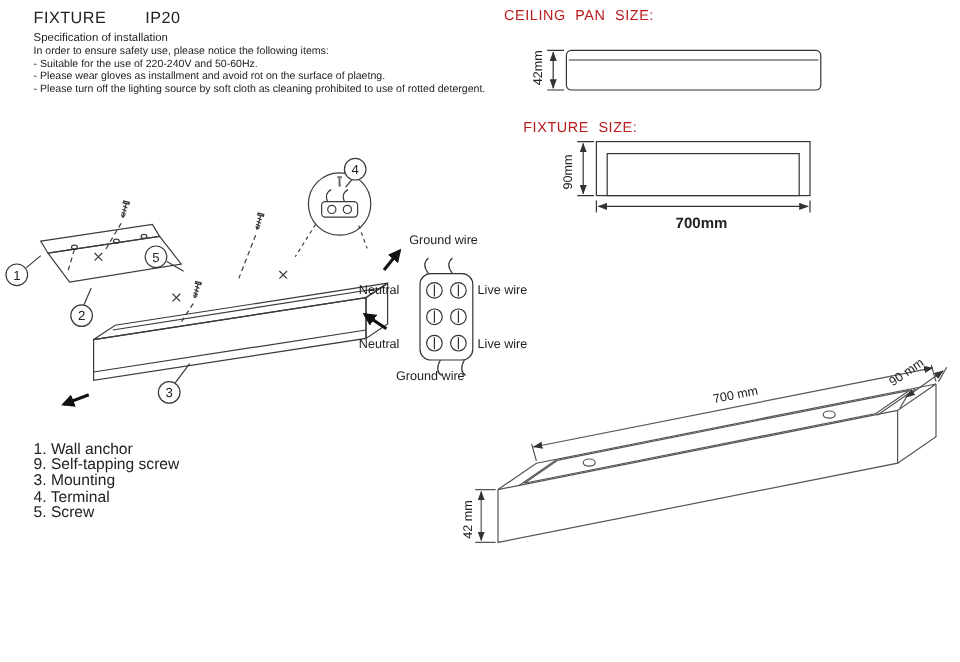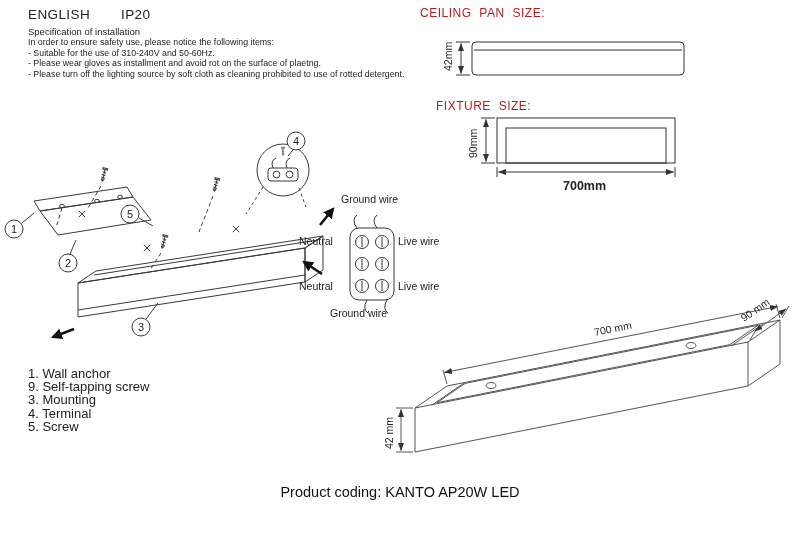--- a/index.html
+++ b/index.html
@@ -148,36 +148,35 @@
       <path d="M447,384 L443,370 M780,318 L776,304"></path>
       <line x1="444.5" y1="372.5" x2="777.5" y2="306.5" marker-start="url(#dim)" marker-end="url(#dim)"></line>
       <path d="M750,340 L757,328 M782,318 L789,306"></path>
       <line x1="755" y1="331" x2="786" y2="309" marker-start="url(#dim)" marker-end="url(#dim)"></line>
     </g>
     <text transform="translate(595,336) rotate(-11.2)" font-size="10.5">700 mm</text>
     <text transform="translate(744,322) rotate(-34.5)" font-size="10.5">90 mm</text>
     <text transform="translate(393,449) rotate(-90)" font-size="10.5">42 mm</text>
   </svg>
 
-  <div class="abs hdr" style="left:28px;top:7px;">ENGLISH</div>
+  <div class="abs hdr" style="left:28px;top:7px;">FIXTURE</div>
   <div class="abs hdr" style="left:121px;top:7px;">IP20</div>
 
   <div class="abs spec-title" style="left:28px;top:26px;">Specification of installation</div>
   <div class="abs spec-line" style="left:28px;top:37px;">In order to ensure safety use, please notice the following items:</div>
   <div class="abs" style="left:28px;top:48px;">
-    <div class="spec-line">- Suitable for the use of 310-240V and 50-60Hz.</div>
+    <div class="spec-line">- Suitable for the use of 220-240V and 50-60Hz.</div>
     <div class="spec-line">- Please wear gloves as installment and avoid rot on the surface of plaetng.</div>
     <div class="spec-line">- Please turn off the lighting source by soft cloth as cleaning prohibited to use of rotted detergent.</div>
   </div>
 
   <div class="abs sec-title" style="left:420px;top:6px;">CEILING PAN SIZE:</div>
   <div class="abs sec-title" style="left:420px;top:99px;margin-left:16px;">FIXTURE SIZE:</div>
 
   <div class="abs" style="left:28px;top:367px;">
     <div class="legend-line">1. Wall anchor</div>
     <div class="legend-line">9. Self-tapping screw</div>
     <div class="legend-line">3. Mounting</div>
     <div class="legend-line">4. Terminal</div>
     <div class="legend-line">5. Screw</div>
   </div>
 
-  <div class="abs footer" style="top:484px;">Product coding: KANTO AP20W LED</div>
 </div>
 
 </body></html>

